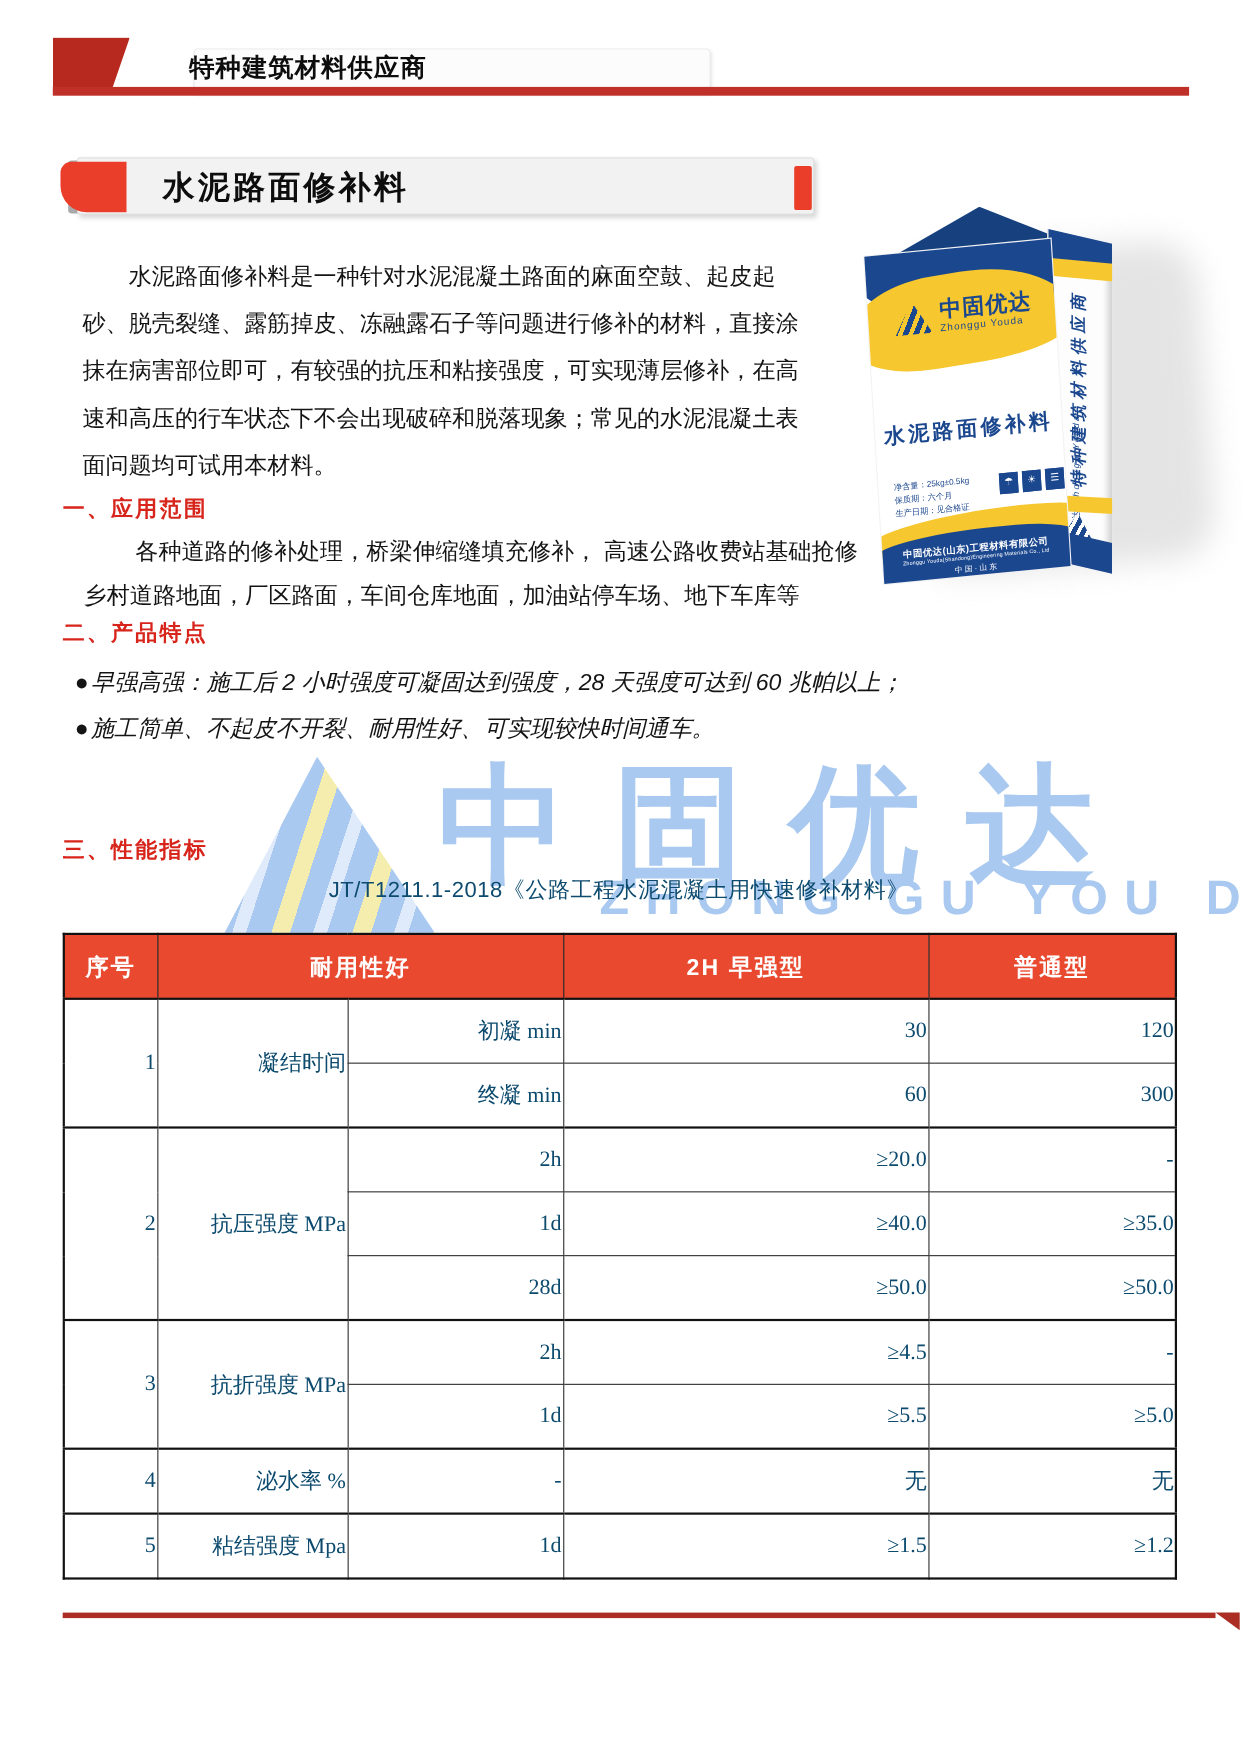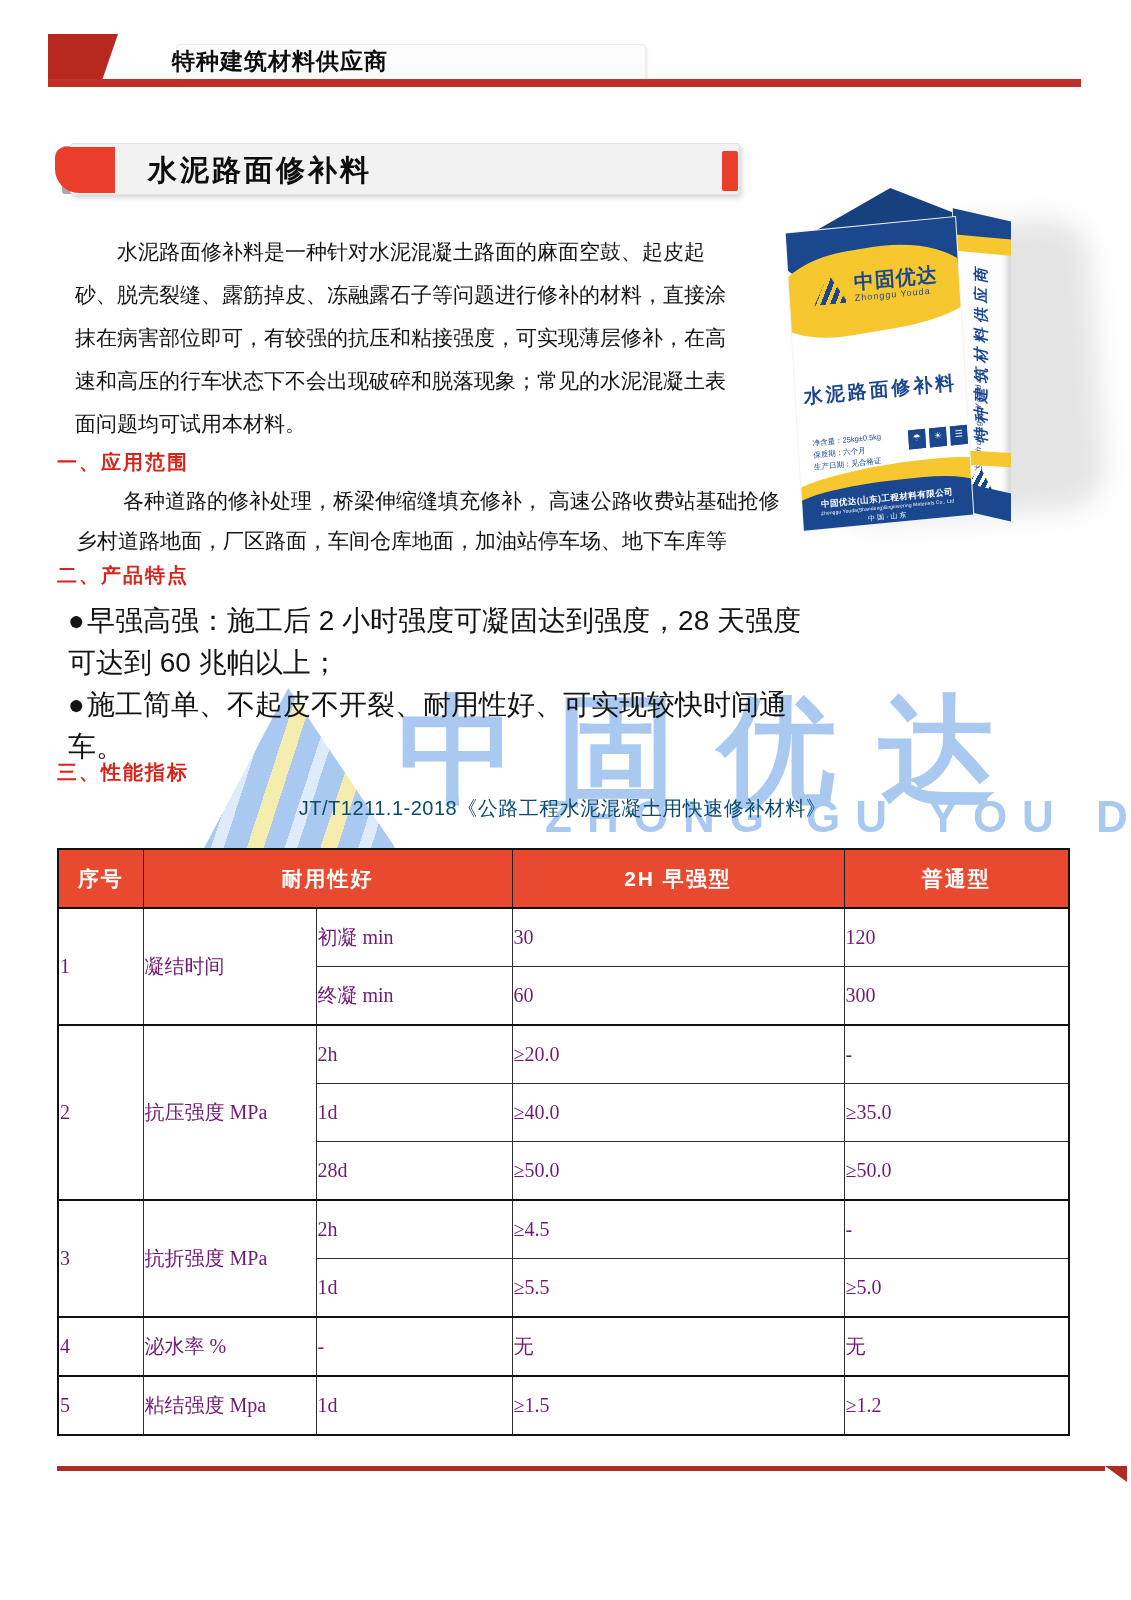--- a/index.html
+++ b/index.html
@@ -28,21 +28,21 @@
   .intro{left:75px;top:230px;width:652px;font-size:21px;line-height:43px;text-indent:2em;color:#141414;}
 
   
   .sec-h{font-size:20px;font-weight:bold;color:#d8251c;letter-spacing:2px;}
   .sec1-h{left:57px;top:449px;}
   .body-line{font-size:21px;color:#141414;}
   .sec1-l1{left:76px;top:487px;margin-left:47px;}
   .sec1-l2{left:76px;top:527px;}
   .sec2-h{left:57px;top:562px;}
   .bullets{left:68px;top:600px;width:760px;}
-  .bullet{font-size:28px;color:#141414;line-height:42px;}
+  .bullet{font-size:21px;color:#141414;line-height:42px;font-style:italic;}
   .bullet::before{content:"●";margin-right:2px;}
   .sec3-h{left:57px;top:759px;}
   .standard{left:57px;top:795px;width:1011px;text-align:center;font-size:20px;color:#0c4a6e;
             letter-spacing:.5px;z-index:3;}
 
   
   .wm{z-index:0;}
   .wm-tri{left:202px;top:688px;width:196px;height:164px;
           clip-path:polygon(44% 0,100% 100%,0 100%);
           background:repeating-linear-gradient(108deg,#a9c9f0 0 22px,#f4edae 22px 38px,#a9c9f0 38px 58px,#dfeafa 58px 70px);}
@@ -95,21 +95,21 @@
             border-radius:60% 30% 0 0/20px 14px 0 0;text-align:center;color:#fff;}
   .pf-company{font-size:8.5px;font-weight:bold;margin-top:12px;letter-spacing:.5px;}
   .pf-company-en{font-size:4.8px;letter-spacing:.2px;}
   .pf-origin{font-size:7px;letter-spacing:2px;margin-top:2px;}
 
   
   .spec-table{position:absolute;left:57px;top:848px;width:1011px;border-collapse:collapse;
               background:#fff;z-index:2;table-layout:fixed;}
   .spec-table th{background:#e8492f;color:#fff;font-size:21px;font-weight:bold;height:55px;
                  border:1.5px solid #1e1e1e;letter-spacing:2px;}
-  .spec-table td{height:55px;text-align:left;vertical-align:middle;font-size:20px;color:#701a75;
+  .spec-table td{height:55px;text-align:right;vertical-align:middle;font-size:20px;color:#0c4a6e;
                  border:1.5px solid #2e2e2e;font-family:"Liberation Serif",serif;margin-top:20px;}
   .spec-table tr.gstart td{border-top:2.5px solid #111;}
   .spec-table{border:2.5px solid #111;padding-left:19px;}
 
   
   .f-line{left:57px;top:1466px;width:1048px;height:5px;background:#ab2d24;}
   .f-arrow{left:1105px;top:1466px;width:0;height:0;border-top:16px solid #ab2d24;
            border-left:22px solid transparent;}
   .f-page{left:57px;top:1478px;width:1011px;text-align:center;font-size:17px;color:#222;}
 </style>

